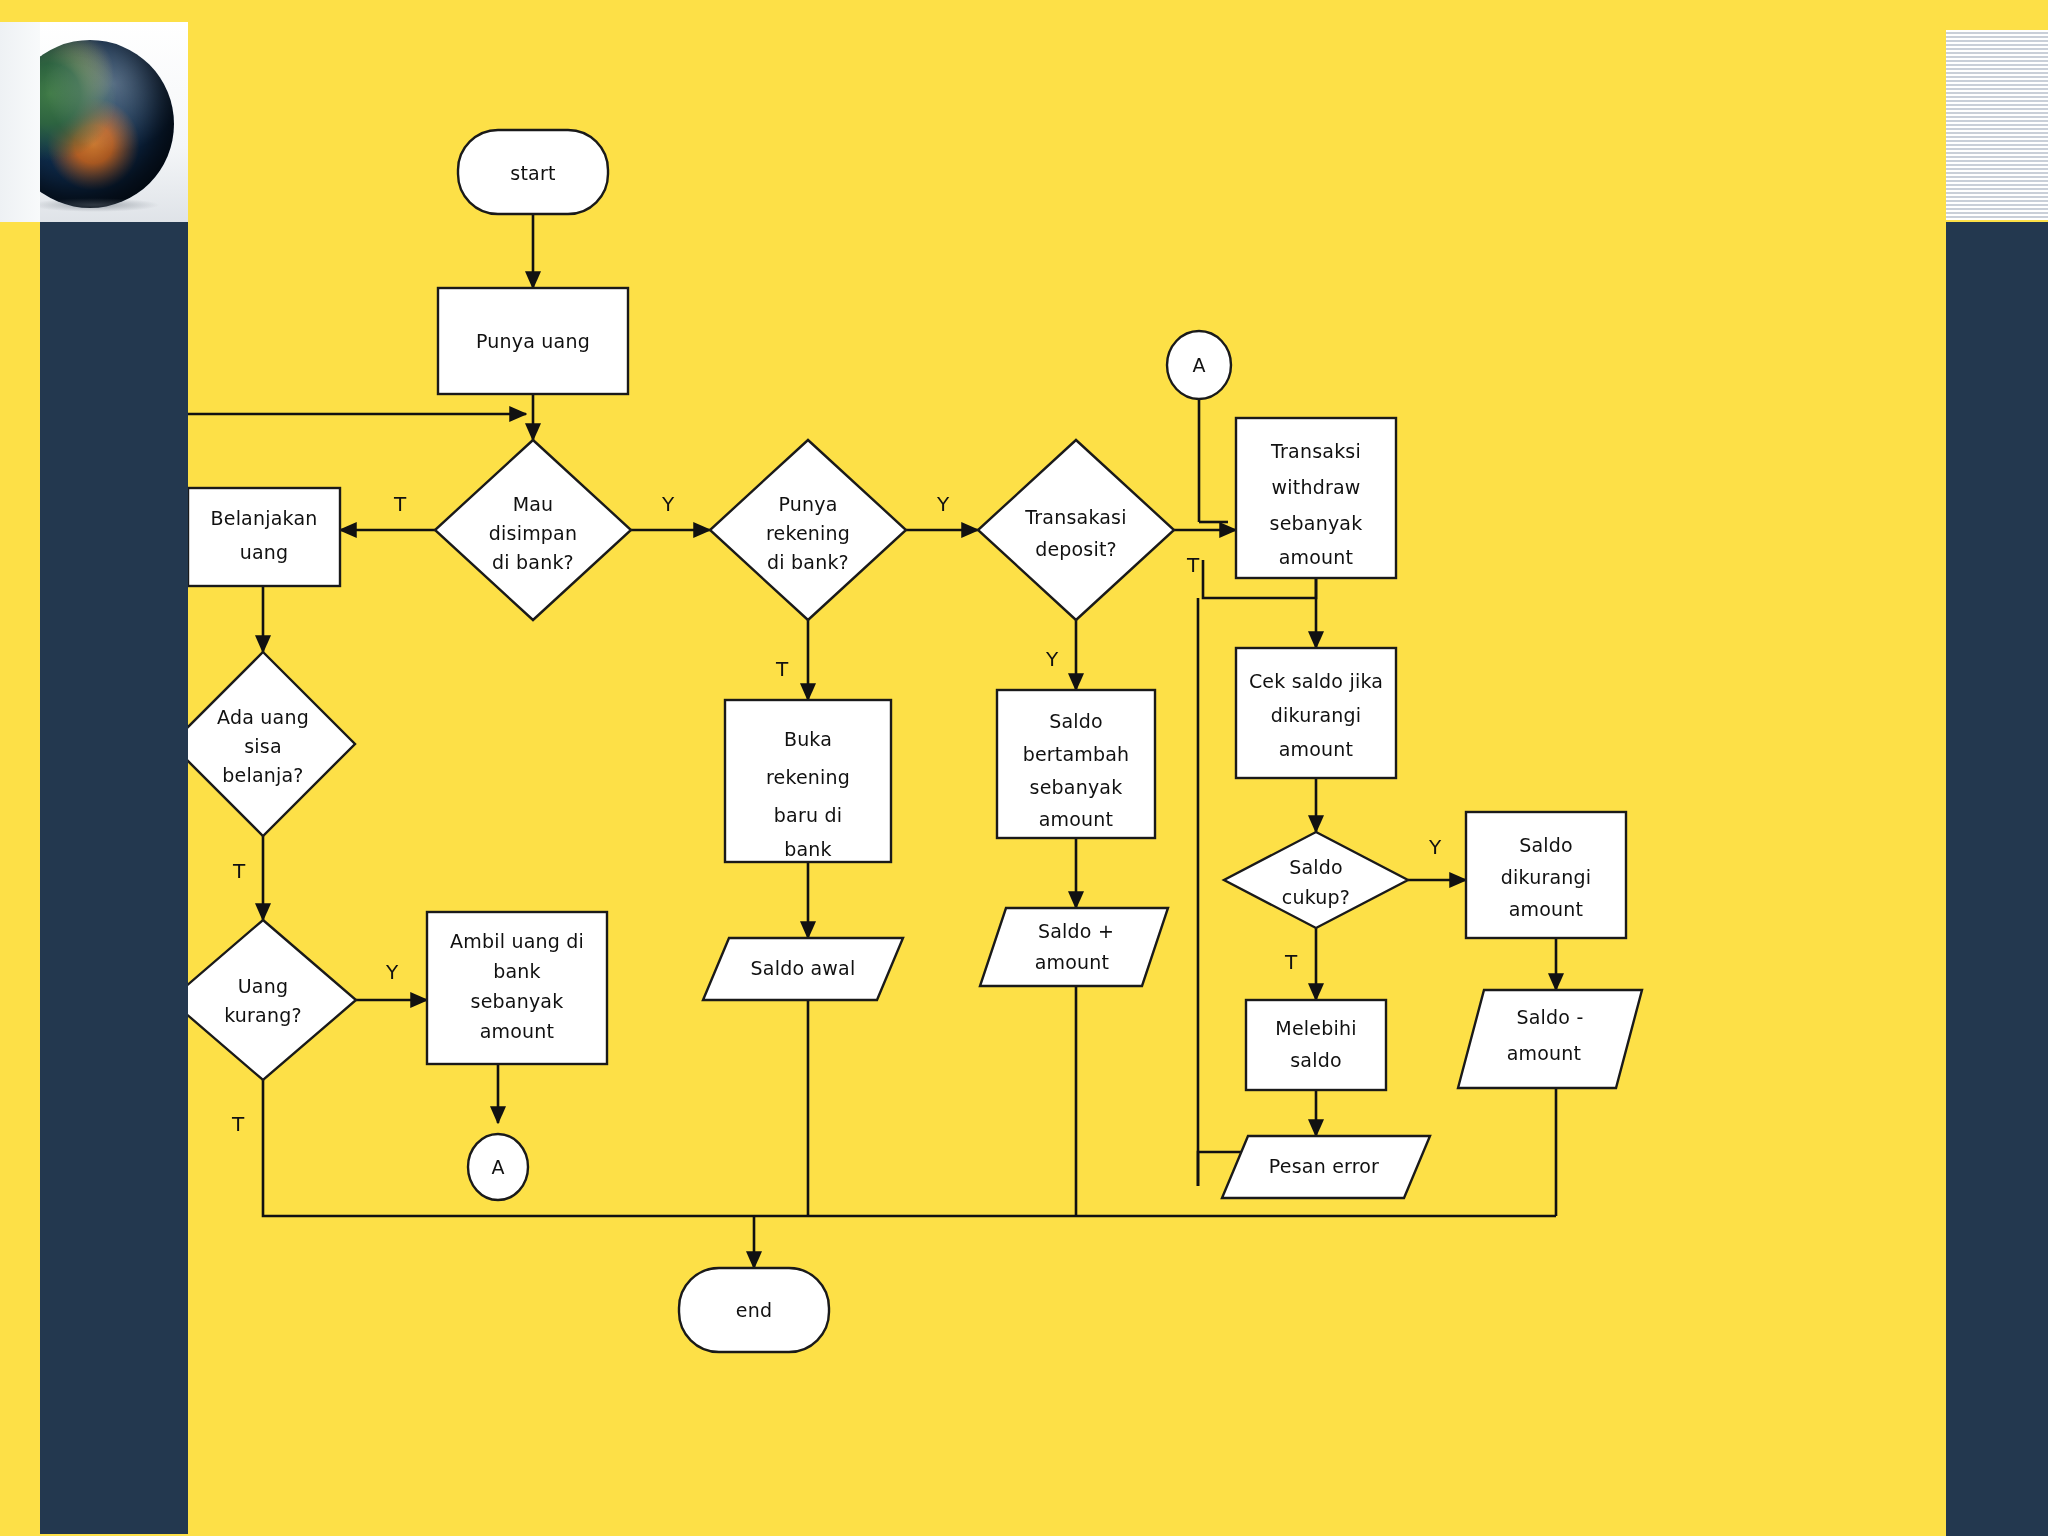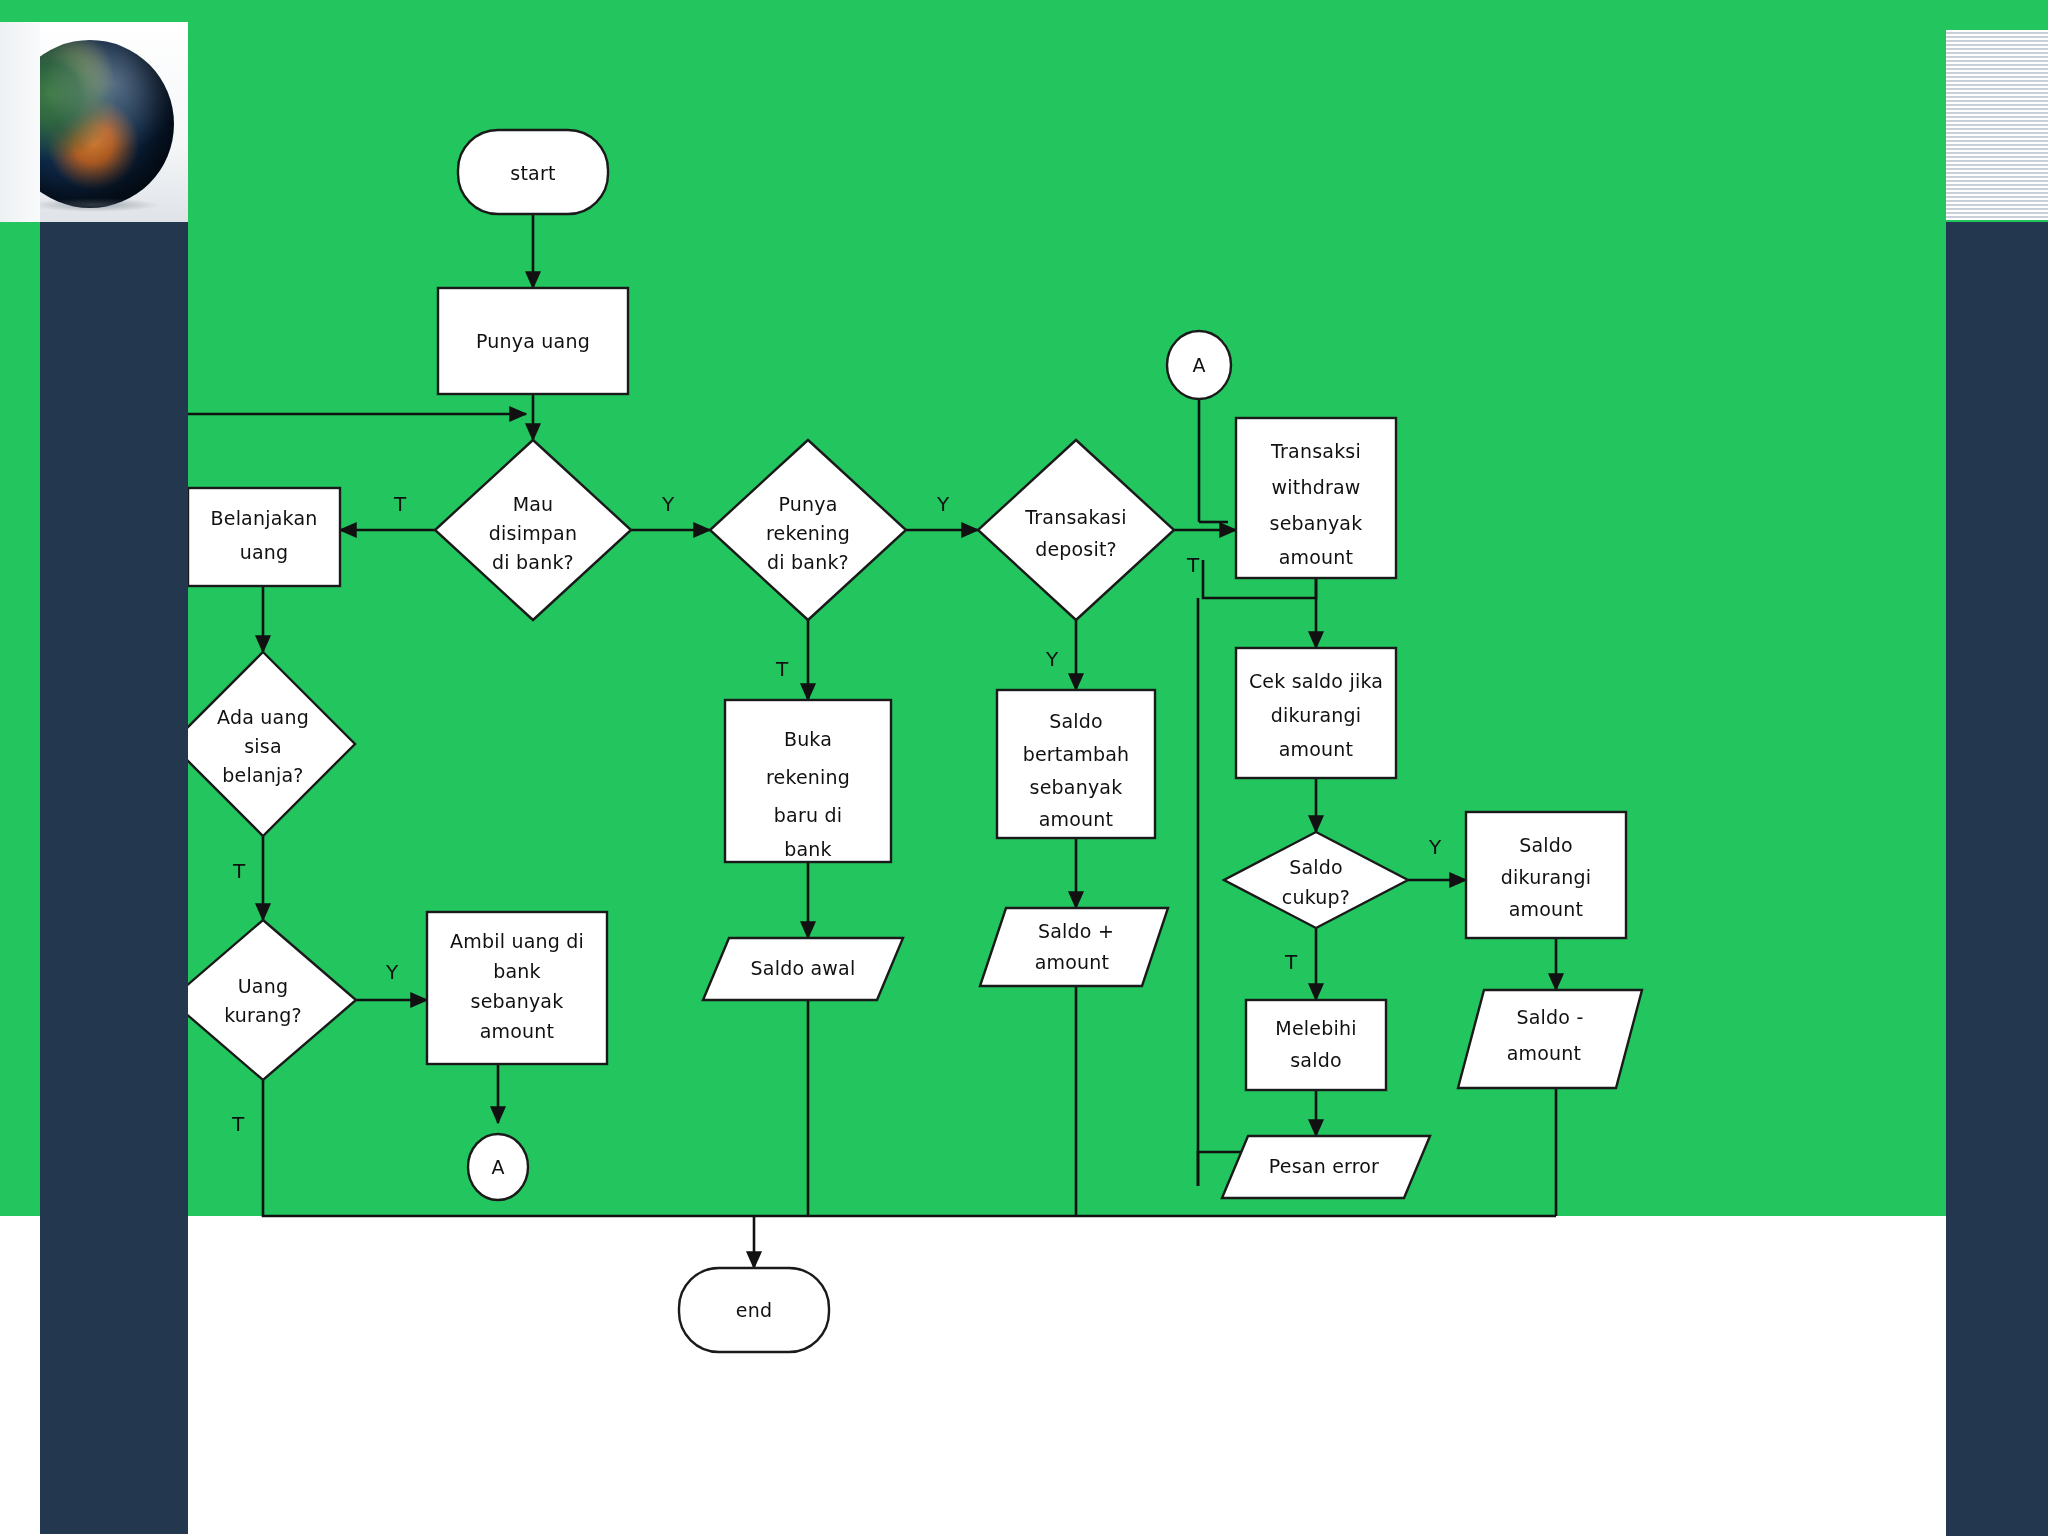--- a/index.html
+++ b/index.html
@@ -9,22 +9,22 @@
   }
   body {
     width: 2048px;
     height: 1536px;
     font-family: "DejaVu Sans", sans-serif;
     overflow: hidden;
   }
   #slide {
     position: relative;
     width: 2048px;
-    height: 1216px;
-    background: #22c55e;
+    height: 1536px;
+    background: #fde047;
   }
   
   .left-globe {
     position: absolute;
     left: 40px;
     top: 22px;
     width: 148px;
     height: 200px;
     overflow: hidden;
     background: linear-gradient(180deg,#ffffff 0%,#f4f6f8 62%,#dfe3e8 100%);

